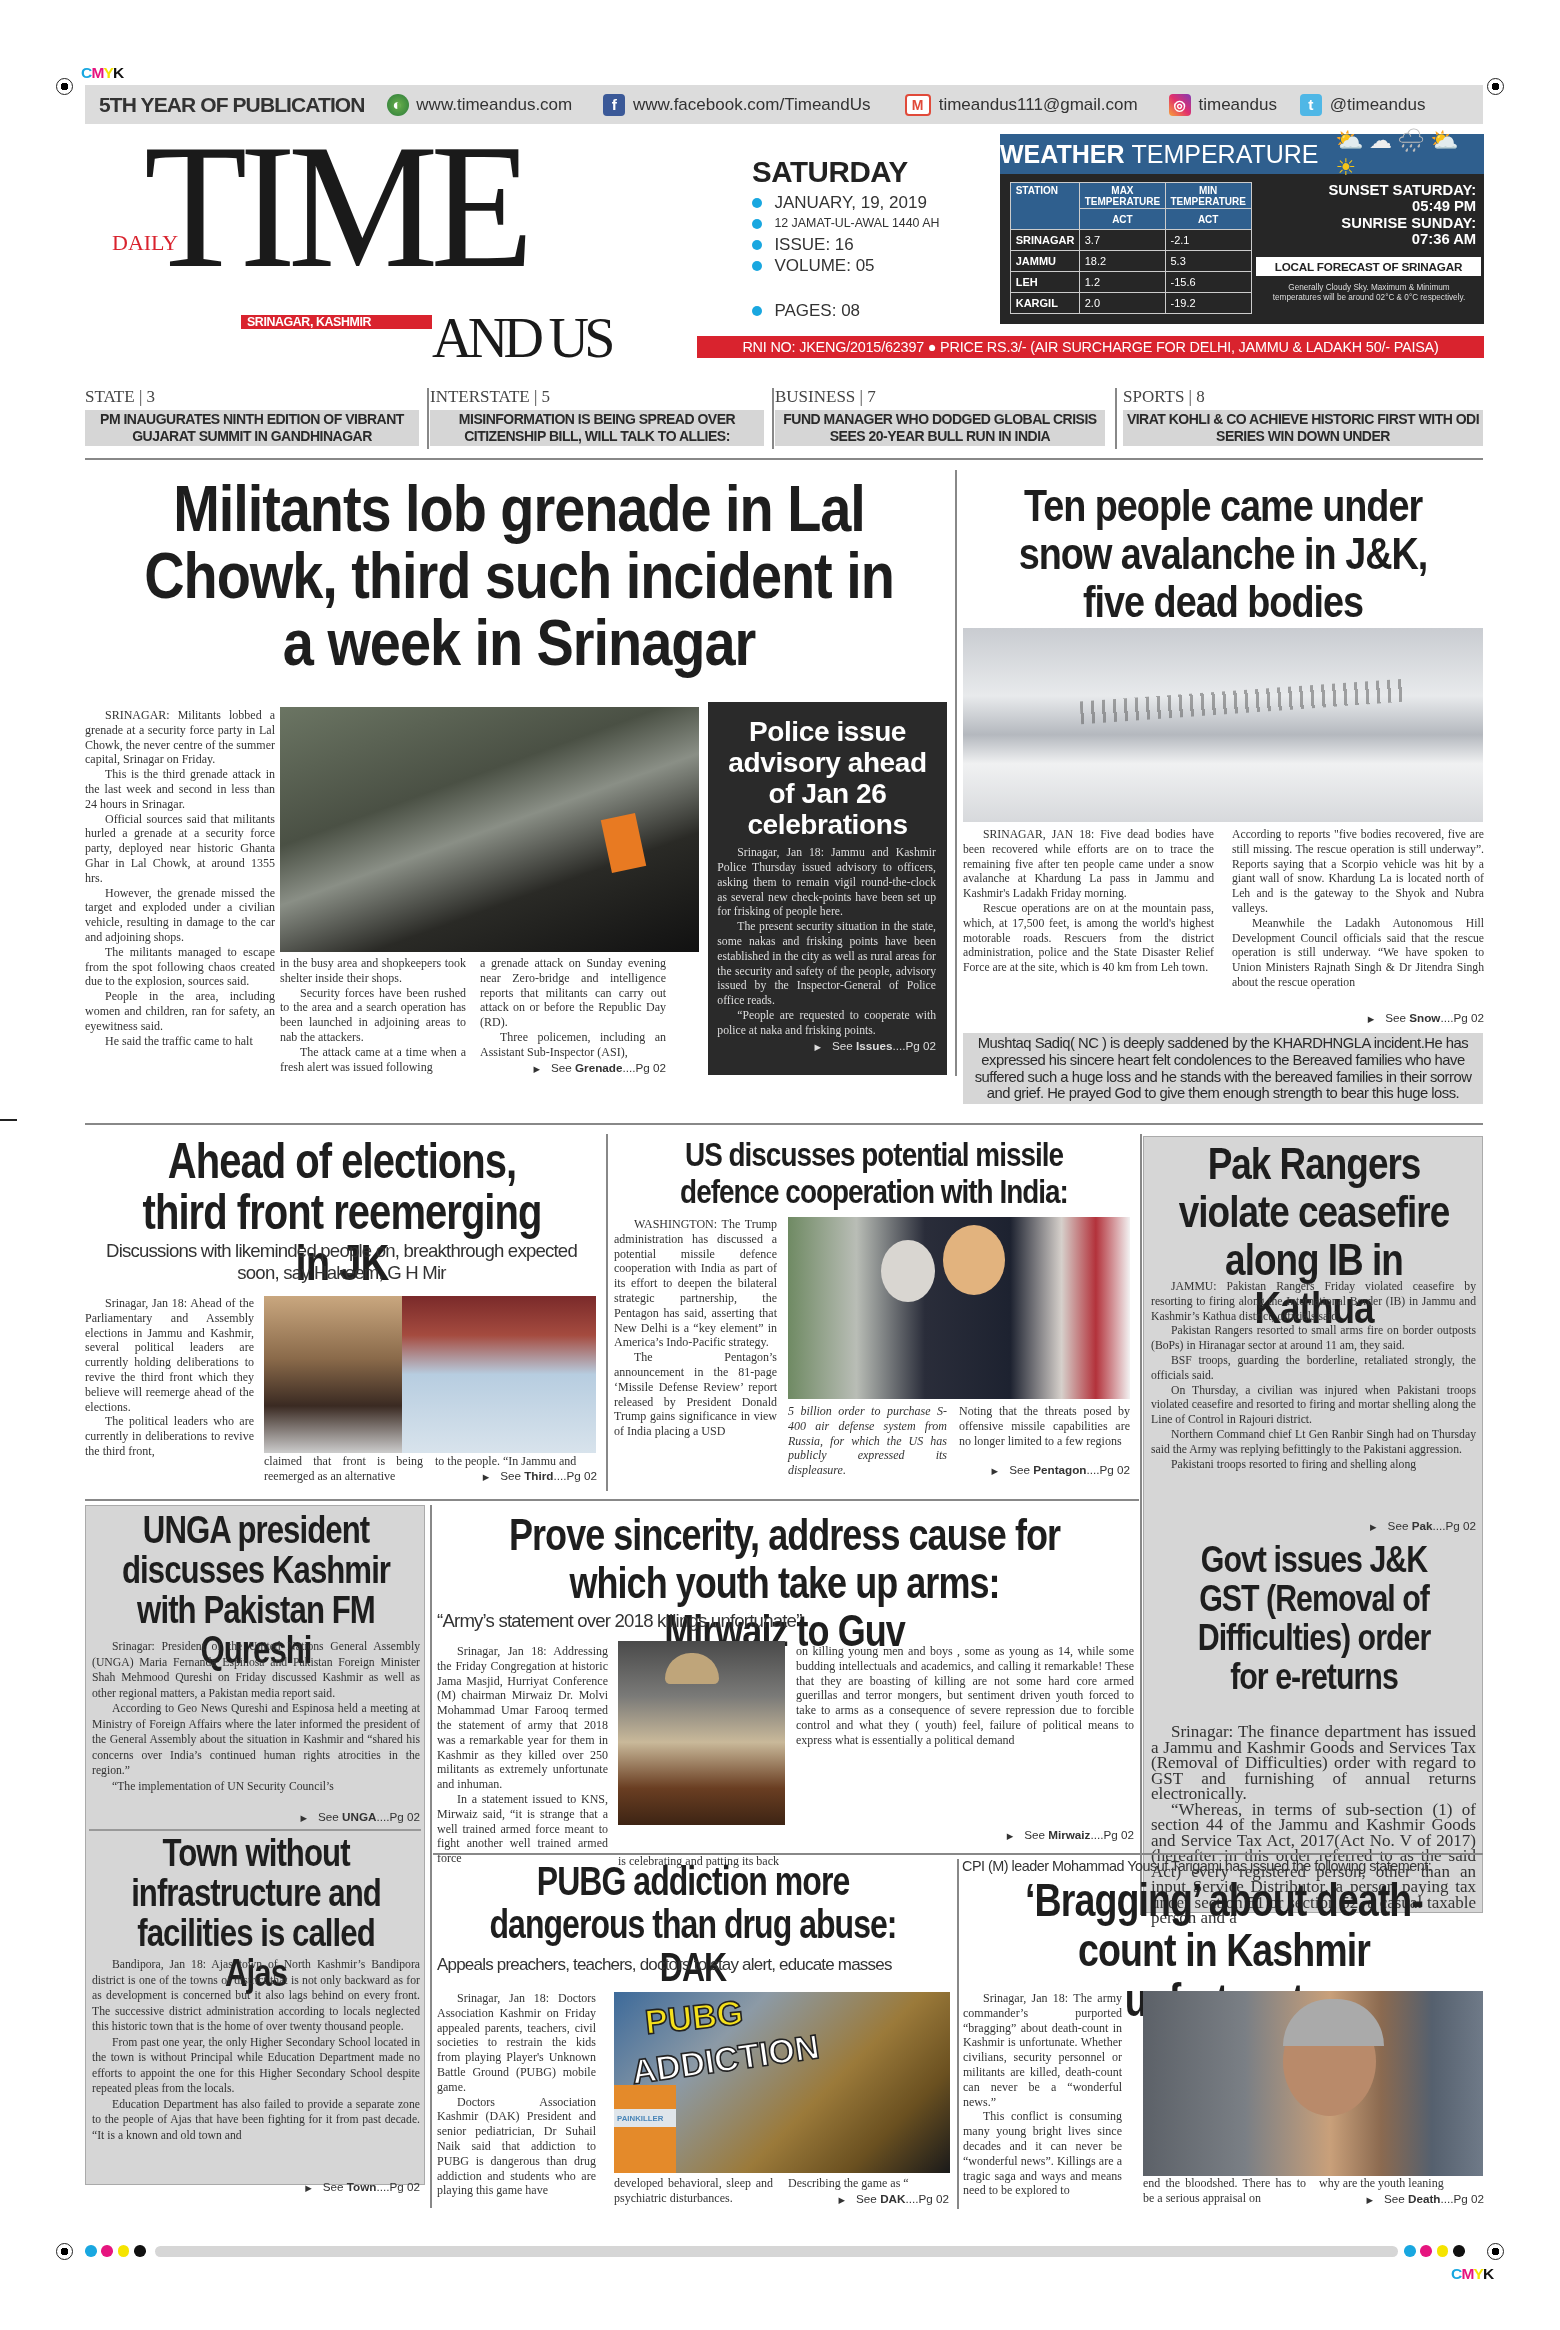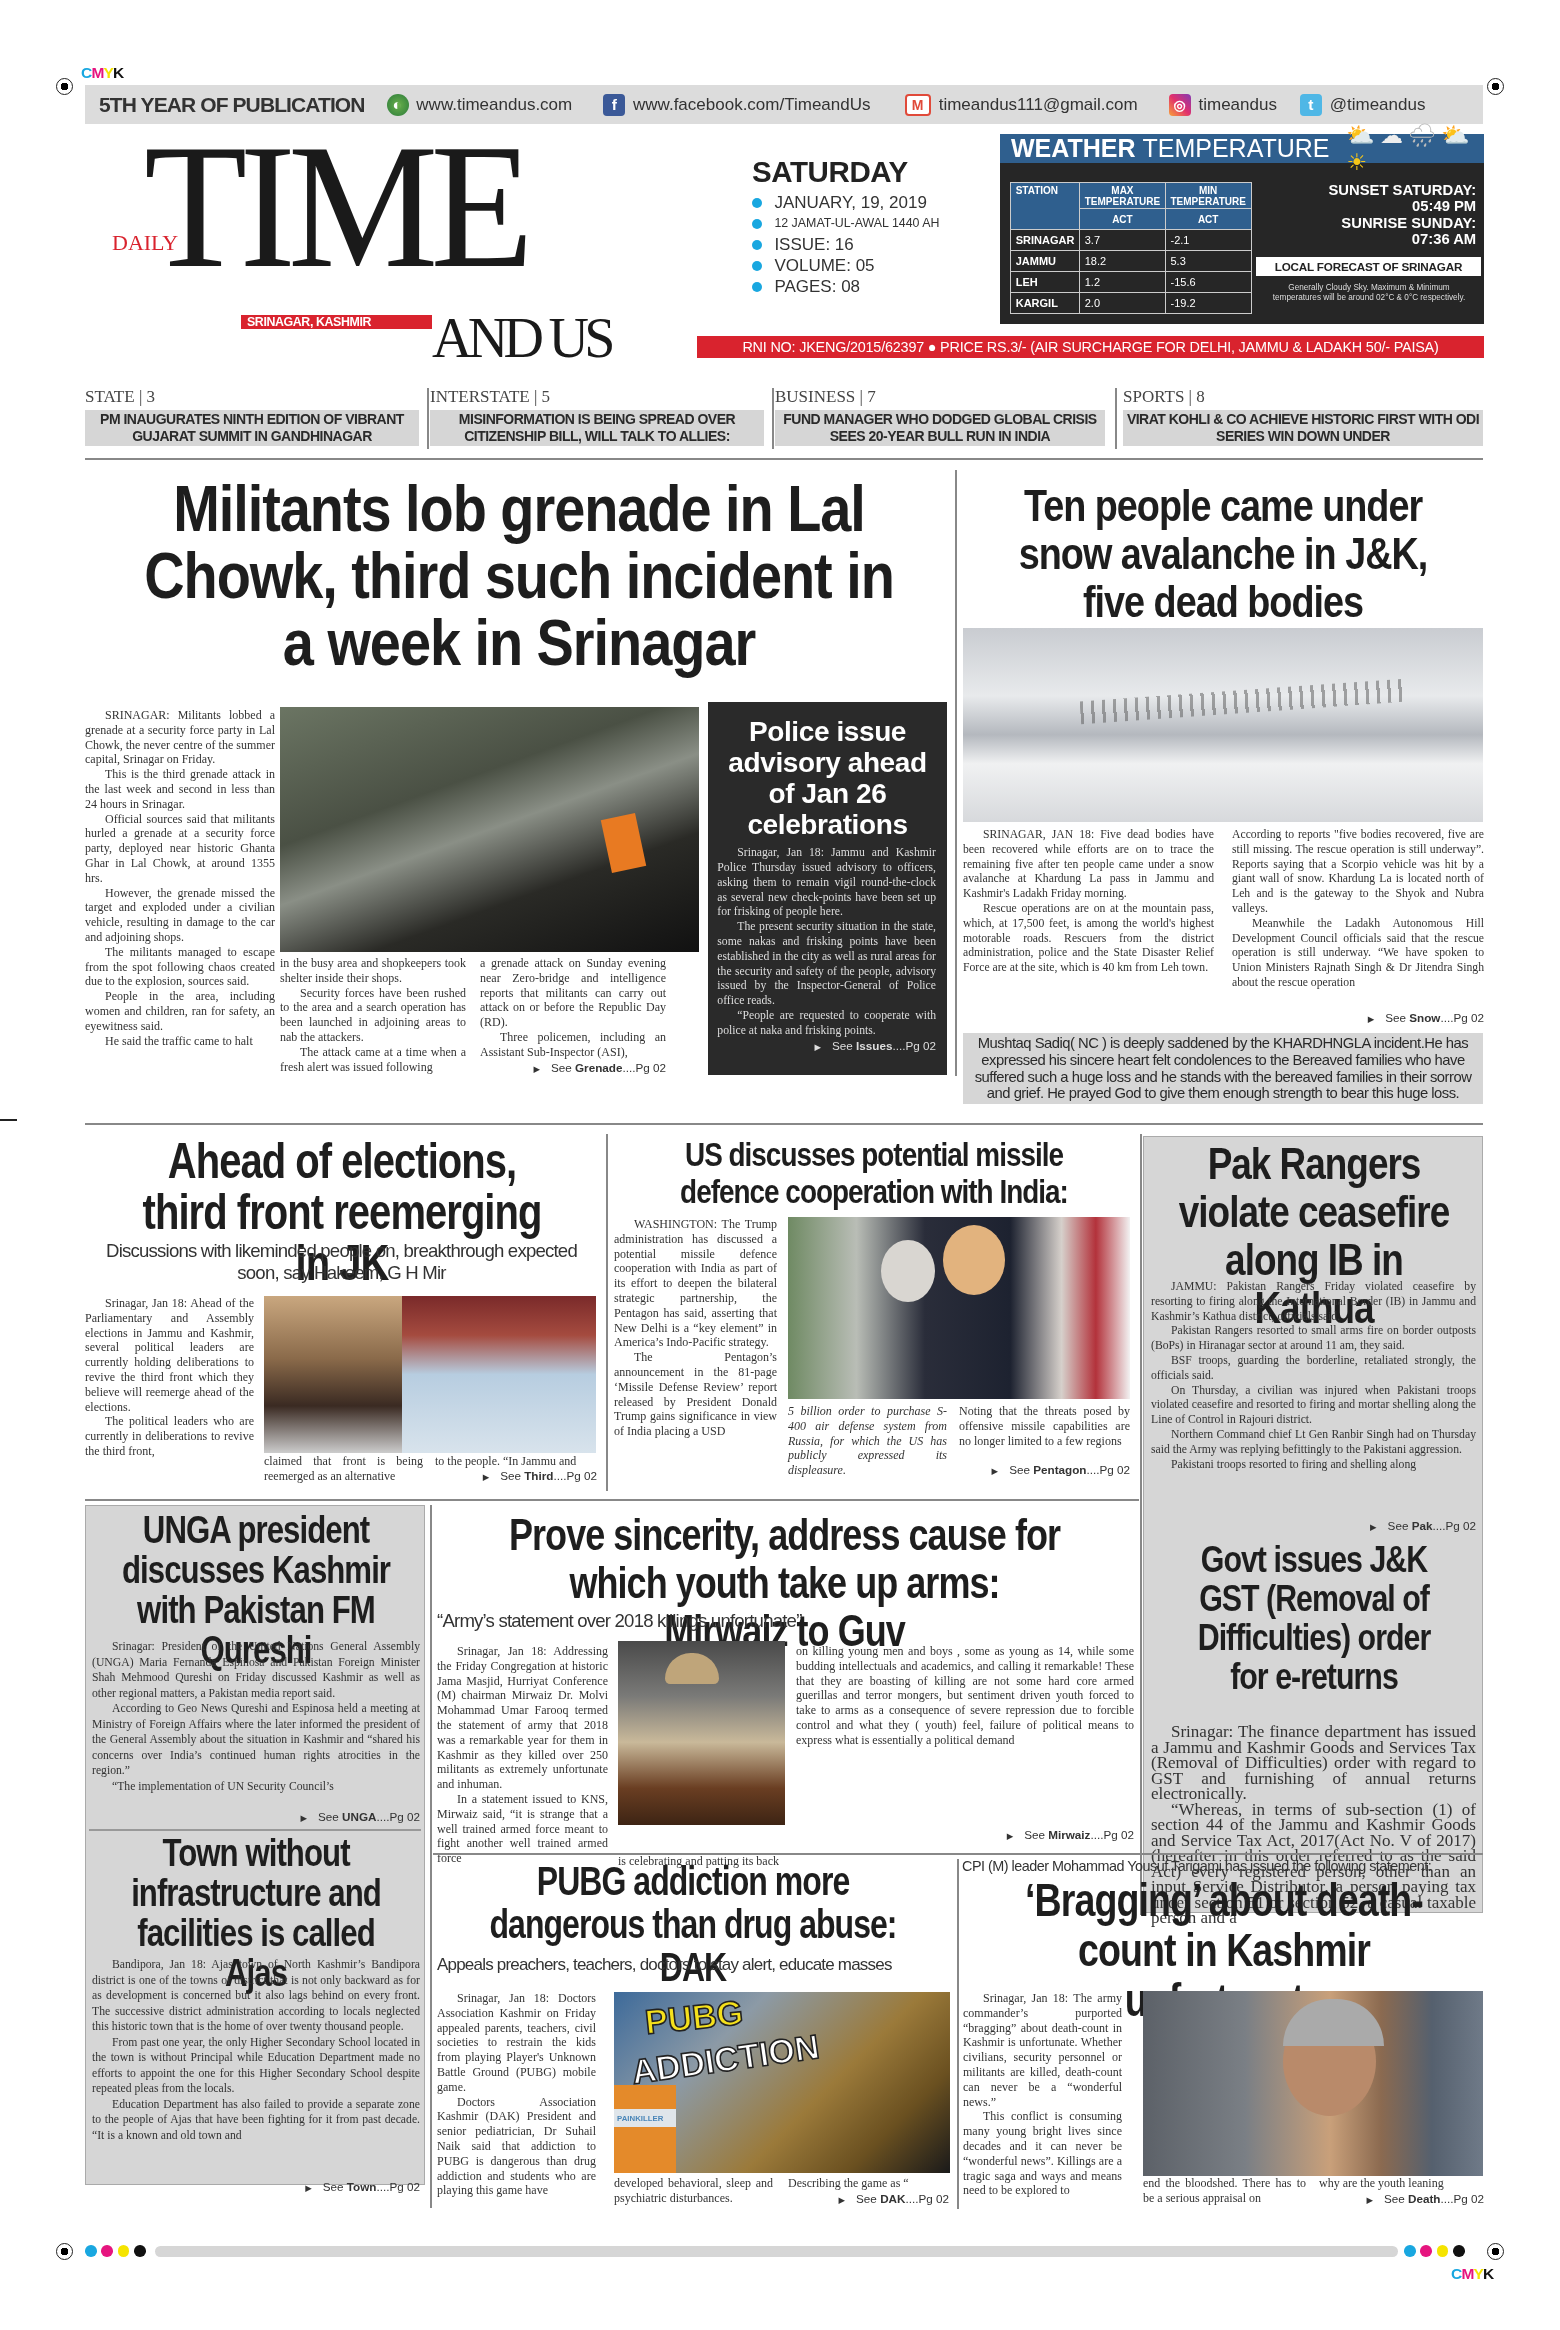--- a/index.html
+++ b/index.html
@@ -18,21 +18,21 @@
 .hr{position:absolute;height:1.6px;background:#888}
 .vr{position:absolute;width:1.6px;background:#888}
 .graybox{background:#d6d6d6}
 .photo{position:absolute;overflow:hidden}
 
 #topbar{left:85px;top:85px;width:1398px;height:39px;background:#dcdcdc;display:flex;align-items:center;font-family:"Liberation Sans",sans-serif;font-size:17px;color:#333}
 #topbar .it{display:flex;align-items:center;margin-left:22px}
 #topbar .ico{width:22px;height:22px;border-radius:3.9px;margin-right:7.8px;display:inline-flex;align-items:center;justify-content:center;color:#fff;font-weight:bold;font-size:15.5px}
 
 #weather{left:1000px;top:134px;width:484px;height:190px;background:#262626}
-#weather .wt{height:29px;background:#2f5f8e;color:#fff;font-family:"Liberation Sans",sans-serif;font-size:25px;padding-left:11px;display:flex;align-items:center}
+#weather .wt{height:40px;background:#2f5f8e;color:#fff;font-family:"Liberation Sans",sans-serif;font-size:25px;display:flex;align-items:center}
 table.wx{border-collapse:collapse;font-family:"Liberation Sans",sans-serif;font-size:11px;color:#fff}
 table.wx td,table.wx th{border:1.6px solid #ccc;padding:1.6px 4.7px;height:21px;text-align:left}
 table.wx th{background:#2f5f8e;font-weight:bold;font-size:10px;text-align:center}
 table.wx td.st{font-weight:bold}
 
 .sec{position:absolute;top:388px;height:61px}
 .sec .lbl{font-family:"Liberation Serif",serif;font-size:17px;color:#444;height:18.6px;line-height:18.6px}
 .sec .box{margin-top:3.1px;background:#d6d6d6;height:36px;font-family:"Liberation Sans",sans-serif;font-weight:bold;font-size:14px;line-height:17px;color:#2a2a2a;text-align:center;padding-top:1.6px;letter-spacing:-0.5px}
 </style>
 </head>
@@ -89,21 +89,21 @@
         <span>12 JAMAT-UL-AWAL 1440 AH</span>
       </div>
       <div style="display: flex; align-items: center; font-size: 17px; line-height: 21px; color: rgb(51, 51, 51);">
         <span style="width: 10px; height: 10px; border-radius: 50%; background: rgb(25, 167, 224); margin-right: 12.4px; flex: 0 0 auto;"></span>
         <span>ISSUE: 16</span>
       </div>
       <div style="display: flex; align-items: center; font-size: 17px; line-height: 21px; color: rgb(51, 51, 51);">
         <span style="width: 10px; height: 10px; border-radius: 50%; background: rgb(25, 167, 224); margin-right: 12.4px; flex: 0 0 auto;"></span>
         <span>VOLUME: 05</span>
       </div>
-      <div style="display: flex; align-items: center; font-size: 17px; line-height: 21px; color: rgb(51, 51, 51);">
+      <div style="display: flex; align-items: center; font-size: 17px; line-height: 21px; color: rgb(51, 51, 51); margin-top: 24px;">
         <span style="width: 10px; height: 10px; border-radius: 50%; background: rgb(25, 167, 224); margin-right: 12.4px; flex: 0 0 auto;"></span>
         <span>PAGES: 08</span>
       </div>
     </div>
 </div>
 
 <div id="weather" class="abs">
   <div class="wt">
     <b>WEATHER</b>&nbsp;<span style="font-weight:normal">TEMPERATURE</span>
     <span style="margin-left:17px;font-size:23px;letter-spacing:4.7px">

